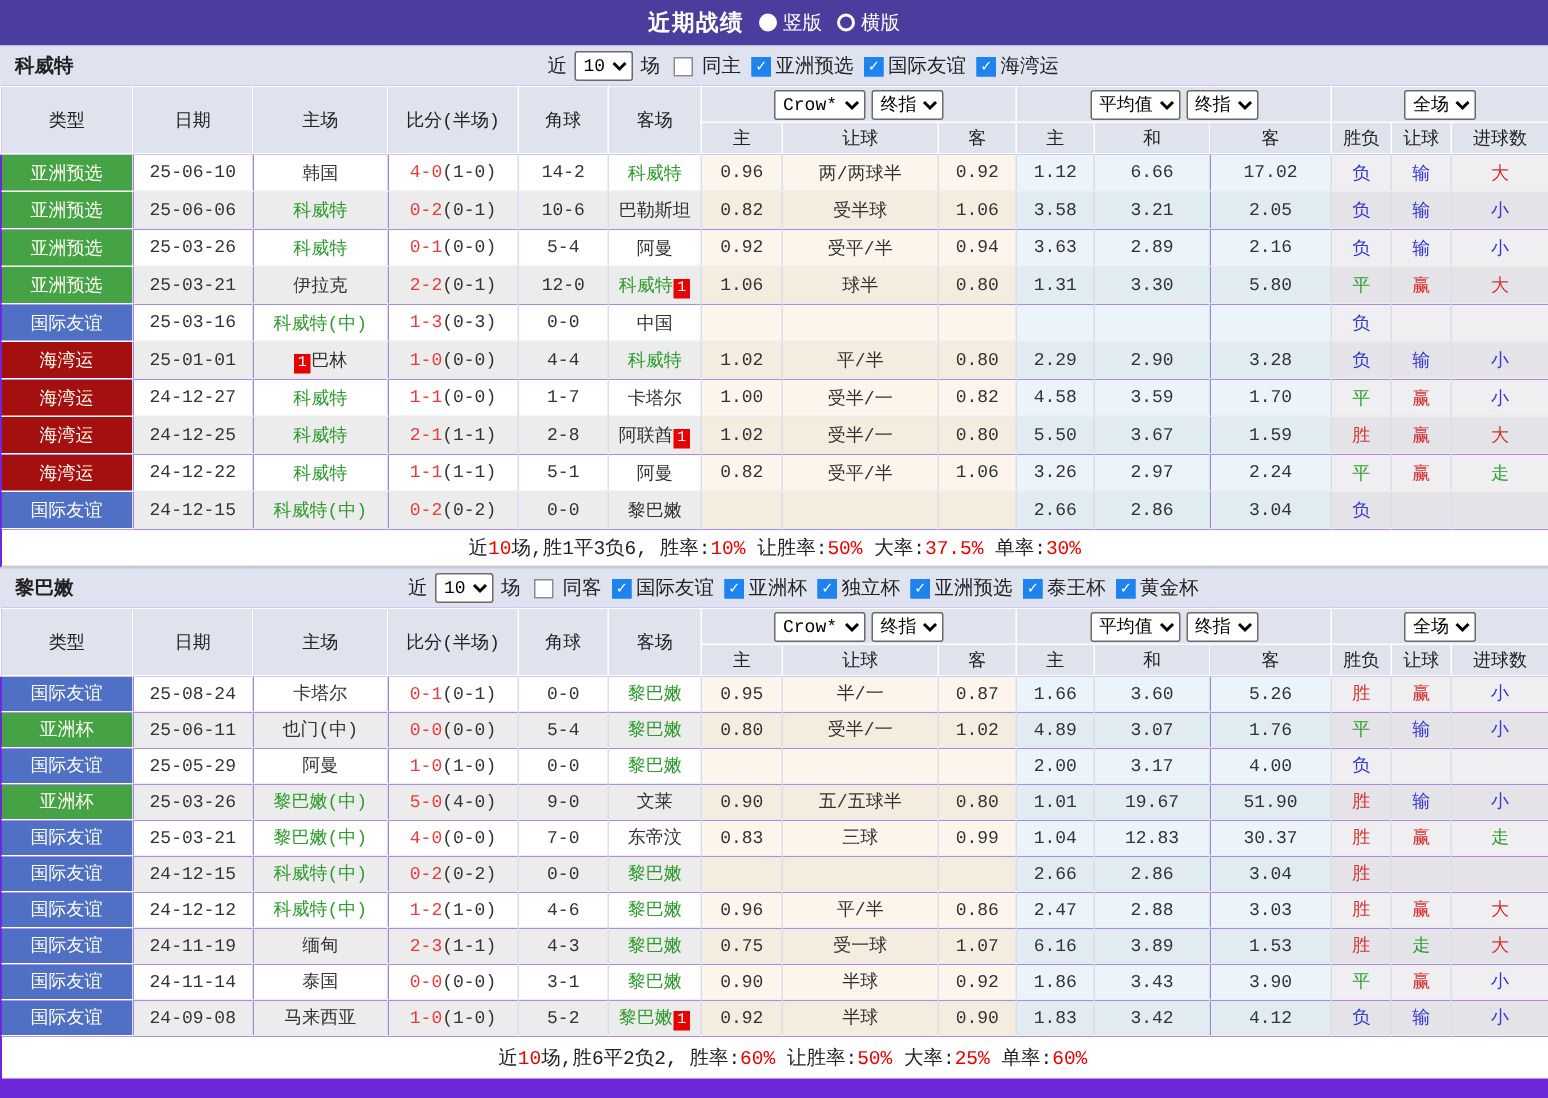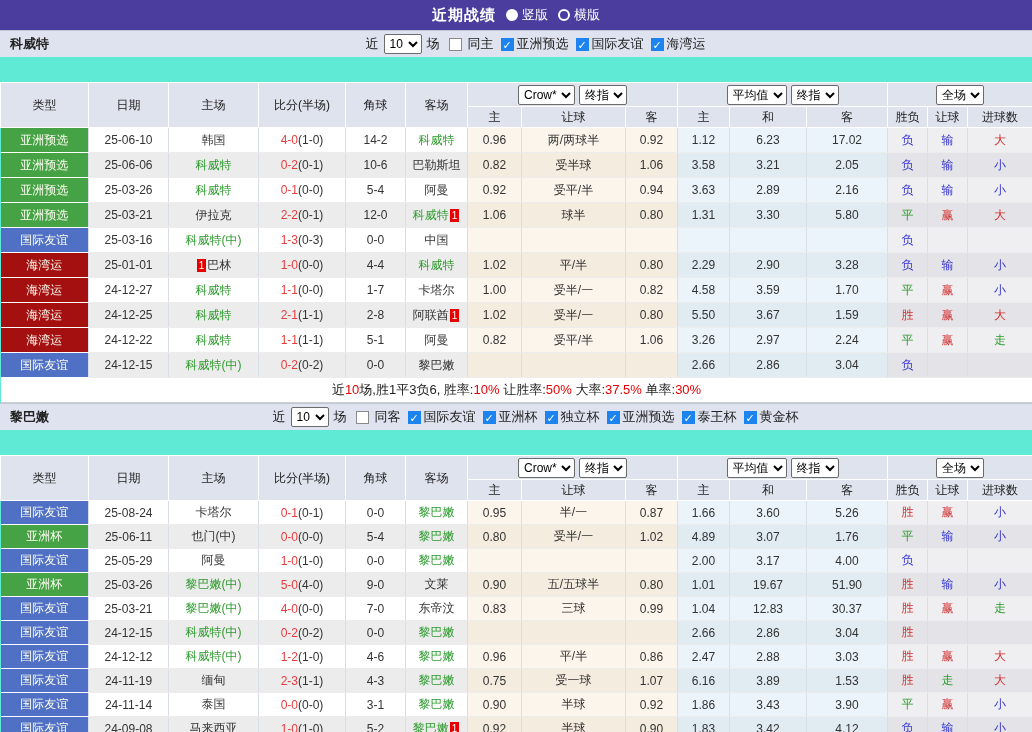--- a/index.html
+++ b/index.html
@@ -1,20 +1,20 @@
 <!DOCTYPE html>
 <html><head>
 <meta charset="utf-8">
 <style>
   * { box-sizing: border-box; margin: 0; padding: 0; }
   body { background: #fff; }
   .screen {
     width: 1032px; height: 732px; overflow: hidden;
-    font-family: Liberation Sans, sans-serif;
-    font-size: 12px; color: #333; background: #5eead4;
+    font-family: Liberation Mono, monospace;
+    font-size: 12px; color: #333; background: #6d28d9;
     position: relative;
   }
   
   .topbar {
     height: 30px; background: #4a3d9e; color: #fff;
     display: flex; align-items: center; justify-content: center; gap: 10px;
   }
   .topbar .title { font-weight: bold; font-size: 15px; letter-spacing: 1px; }
   .radio-opt { display: inline-flex; align-items: center; gap: 4px; font-size: 13px; cursor: pointer; }
   .radio-dot { width: 12px; height: 12px; border-radius: 50%; border: 2px solid #fff; display: inline-block; background: transparent; }
@@ -27,21 +27,21 @@
   .secbar .team { font-weight: bold; font-size: 13px; color: #222; }
   .filters { display: flex; align-items: center; gap: 3px; margin: 0 auto; font-size: 13px; color: #222; }
   .filters select { margin: 0 2px; }
   select {
     font-size: 12px; height: 20px; border: 1px solid #6b6b6b; background: #fff;
     font-family: inherit; padding: 0 1px; border-radius: 2px;
   }
   .cb { width: 13px; height: 13px; display: inline-block; border: 1px solid #8a8a8a; background: #fff; margin: 0 3px 0 6px; vertical-align: -2px; }
   .cb.on { background: #1d83ee; border-color: #1d83ee; color: #fff; font-size: 11px; line-height: 12px; text-align: center; margin: 0 0 0 4px; }
   
-  table { width: 100%; border-collapse: collapse; table-layout: fixed; margin-top: 25px; }
+  table { width: 100%; border-collapse: collapse; table-layout: fixed; }
   th { background: #dfe3ee; border: 1px solid #fff; font-weight: normal; font-size: 12px; padding: 0; height: 21px; color: #222; }
   th.grp { height: 24px; }
   th.grp select { margin: 0 2px; }
   td {
     text-align: center; padding: 0; height: 25px; font-size: 12px;
     border-right: 1px solid #d9dde7; border-bottom: 1px solid #ececec;
     overflow: hidden; white-space: nowrap; background: #fff;
   }
   .sec1 tbody td { height: 24px; }
   tr.alt td { background: #ececec; }
@@ -139,21 +139,21 @@
             <td class="c-type" style="background: rgb(69, 163, 69);">亚洲预选</td>
             <td>25-06-10</td>
             <td><span>韩国</span></td>
             <td><span class="score-main">4-0</span><span class="score-half">(1-0)</span></td>
             <td>14-2</td>
             <td><span class="team-green">科威特</span></td>
             <td class="c-odds">0.96</td>
             <td class="c-odds">两/两球半</td>
             <td class="c-odds">0.92</td>
             <td class="c-avg">1.12</td>
-            <td class="c-avg">6.23</td>
+            <td class="c-avg">6.66</td>
             <td class="c-avg">17.02</td>
             <td class="c-res"><span class="res-b">负</span></td>
             <td class="c-res"><span class="res-b">输</span></td>
             <td class="c-res"><span class="res-r">大</span></td>
           </tr>
           <tr class="alt">
             <td class="c-type" style="background: rgb(69, 163, 69);">亚洲预选</td>
             <td>25-06-06</td>
             <td><span class="team-green">科威特</span></td>
             <td><span class="score-main">0-2</span><span class="score-half">(0-1)</span></td>

